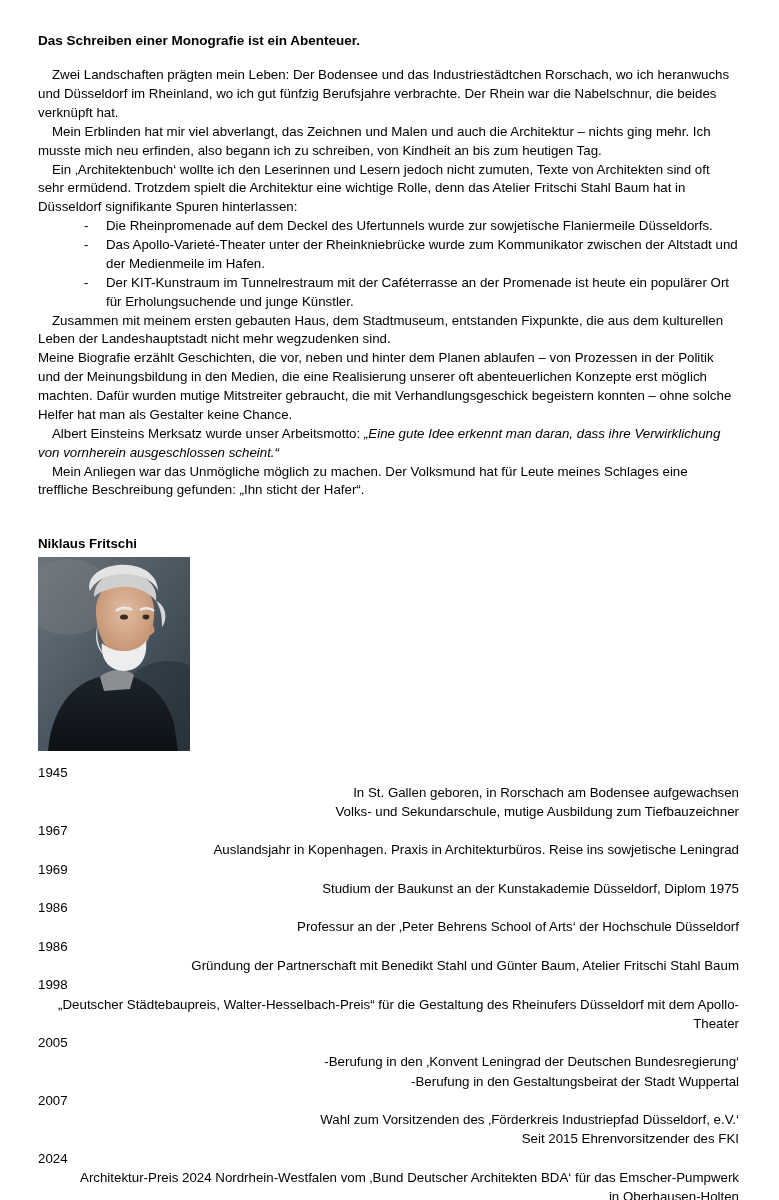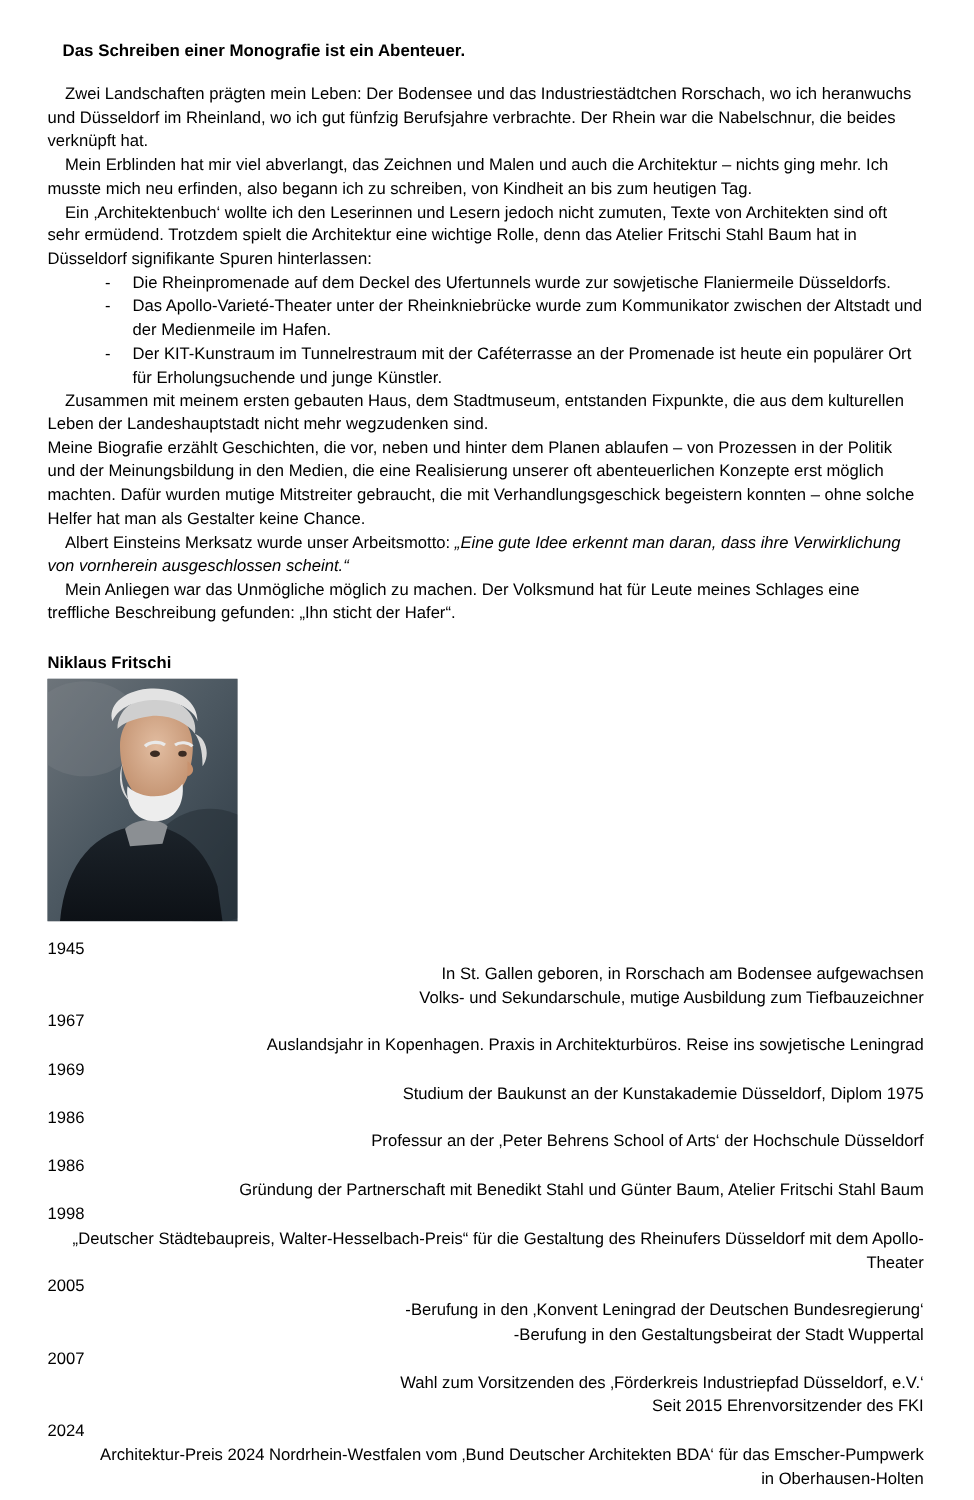--- a/index.html
+++ b/index.html
@@ -18,21 +18,21 @@
     position: relative;
     width: 779px;
     min-height: 1200px;
     padding: 32px 40px 20px 38px;
     box-sizing: border-box;
   }
   .doc-title {
     font-size: 13.5px;
     font-weight: bold;
     line-height: 1.35;
-    margin: 0 0 16px 12px;
+    margin: 0 0 16px 0;
   }
   p.para {
     font-size: 13.3px;
     line-height: 1.42;
     margin: 0 0 0 0;
     text-align: left;
   }
   p.indent {
     text-indent: 14px;
   }
@@ -52,21 +52,21 @@
     width: 22px;
     flex: 0 0 22px;
   }
   .bullets li .btext {
     flex: 1 1 auto;
   }
   .italic { font-style: italic; }
   .name-heading {
     font-size: 13.3px;
     font-weight: bold;
-    margin: 22px 0 6px 0;
+    margin: 36px 0 6px 0;
   }
   .photo-wrap {
     width: 152px;
     height: 194px;
     margin: 6px 0 12px 0;
     overflow: hidden;
     position: relative;
     background: #2b3640;
   }
   .photo-wrap svg { display: block; }

